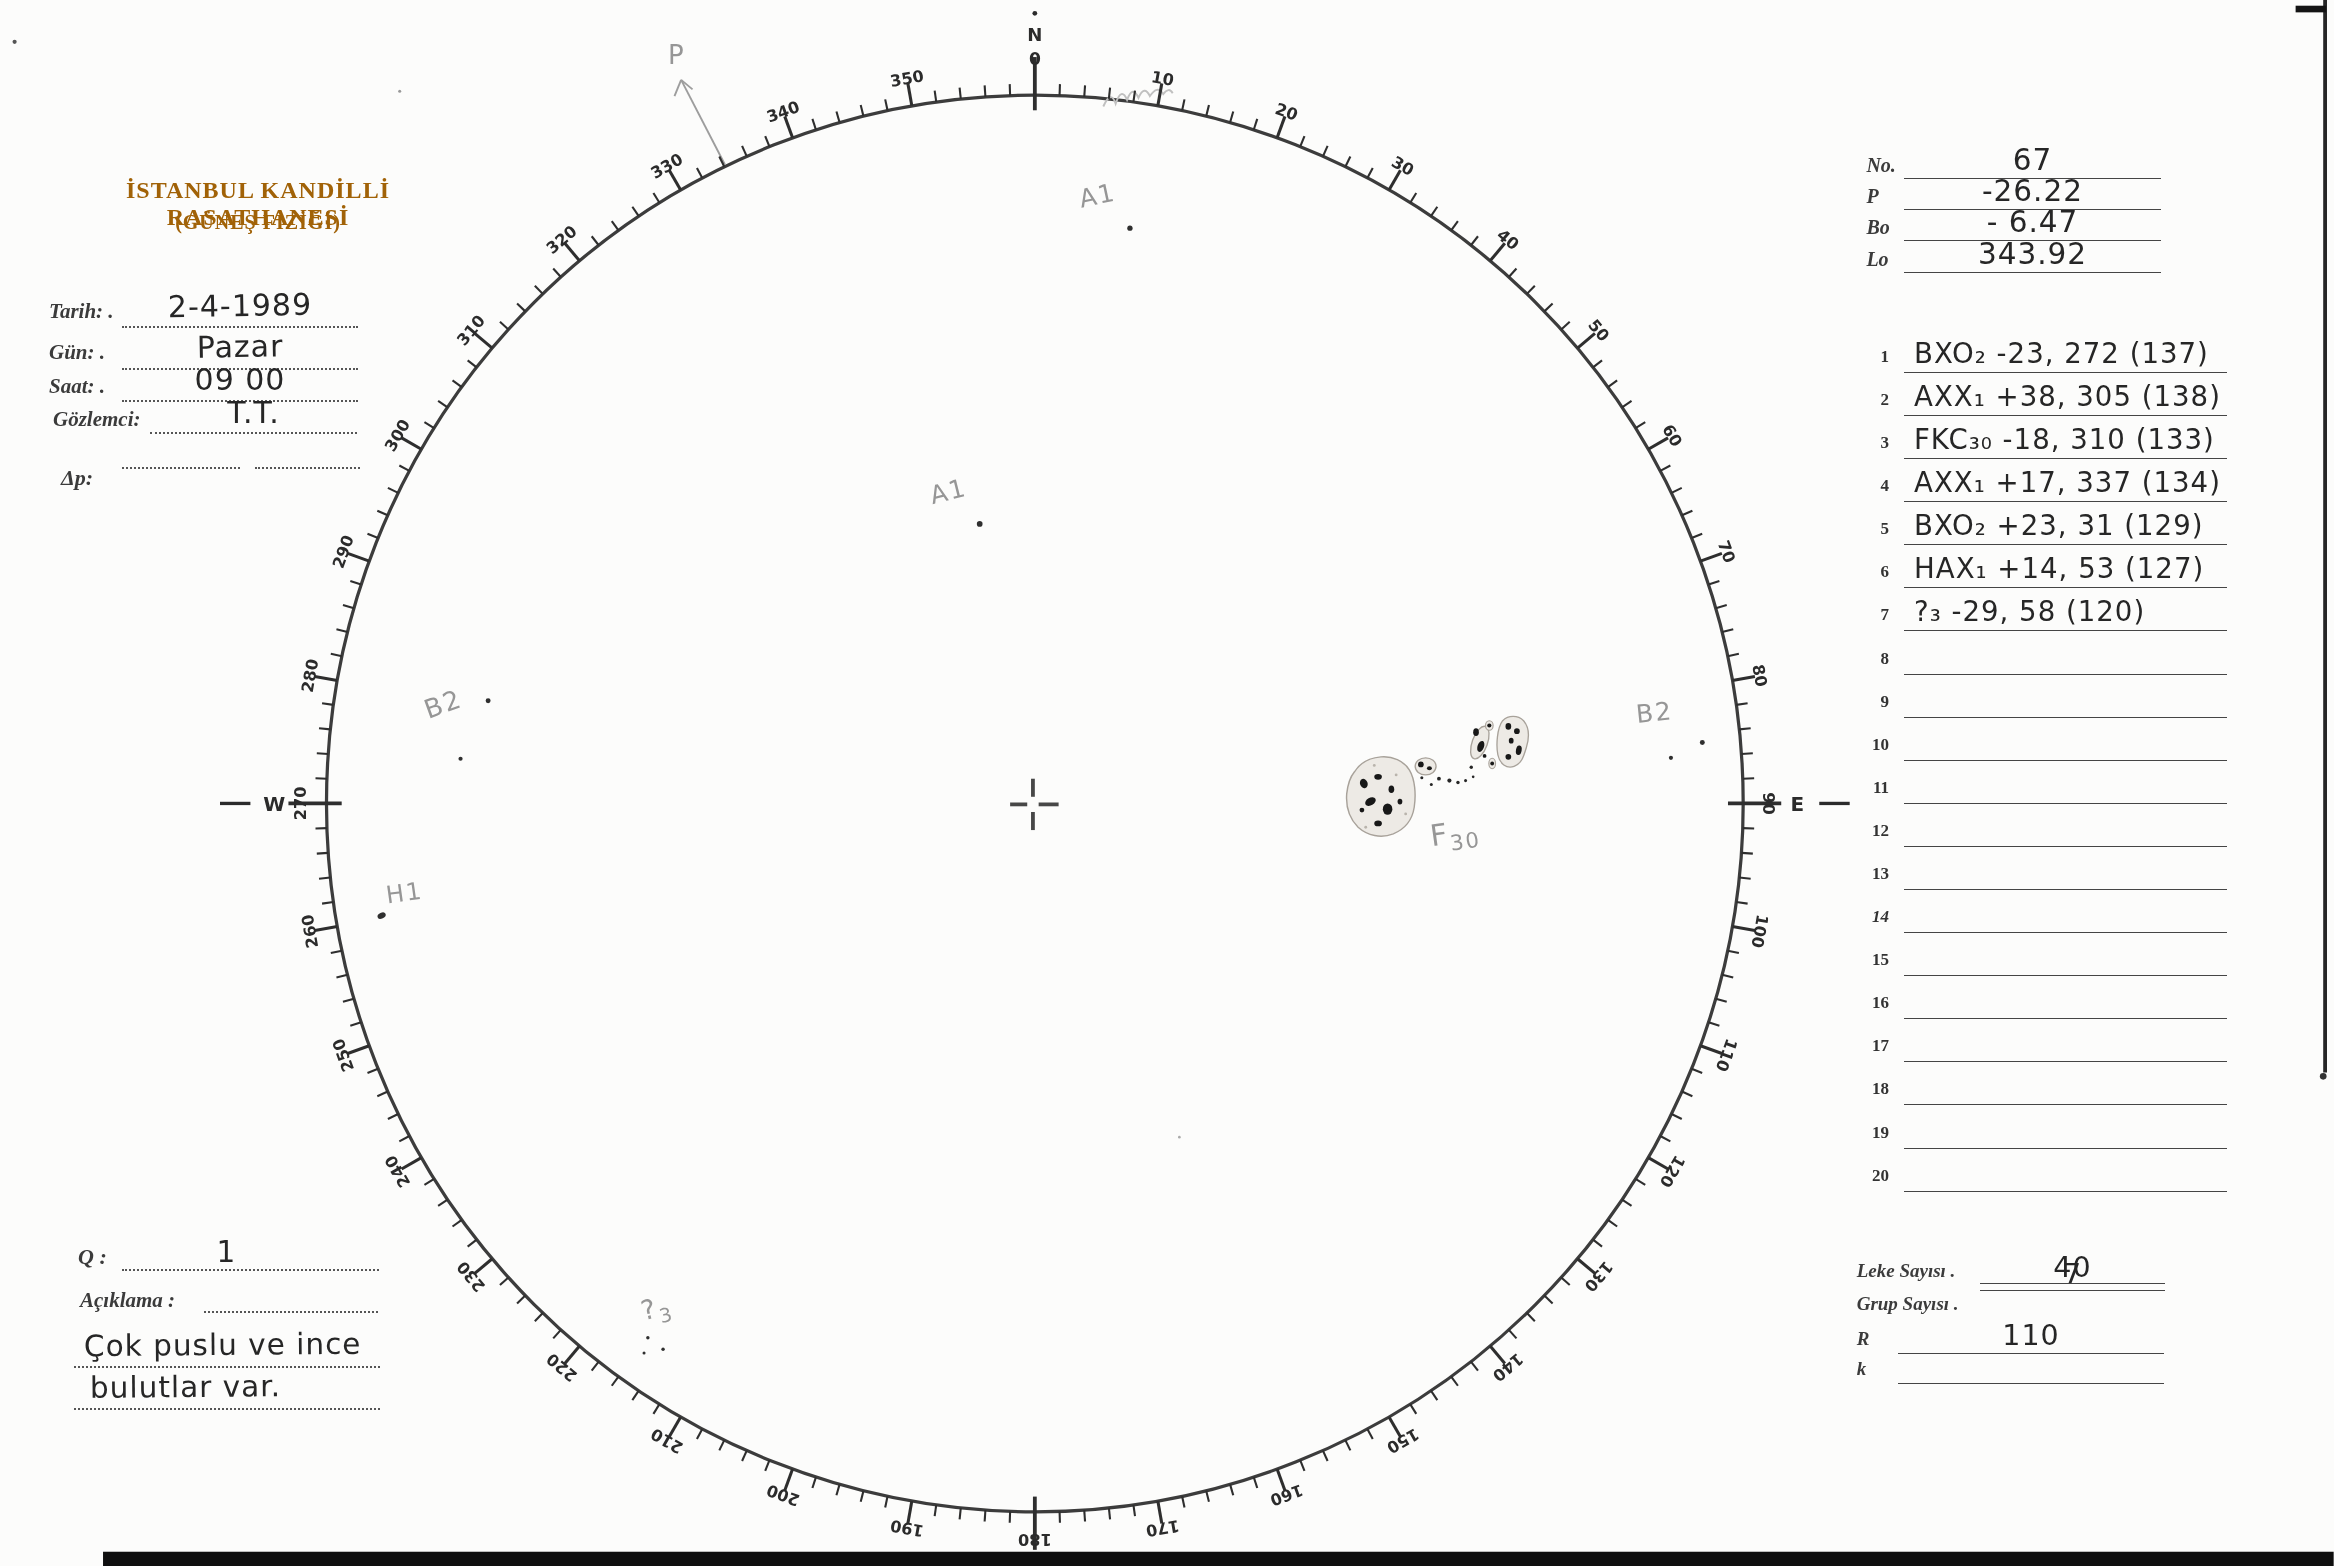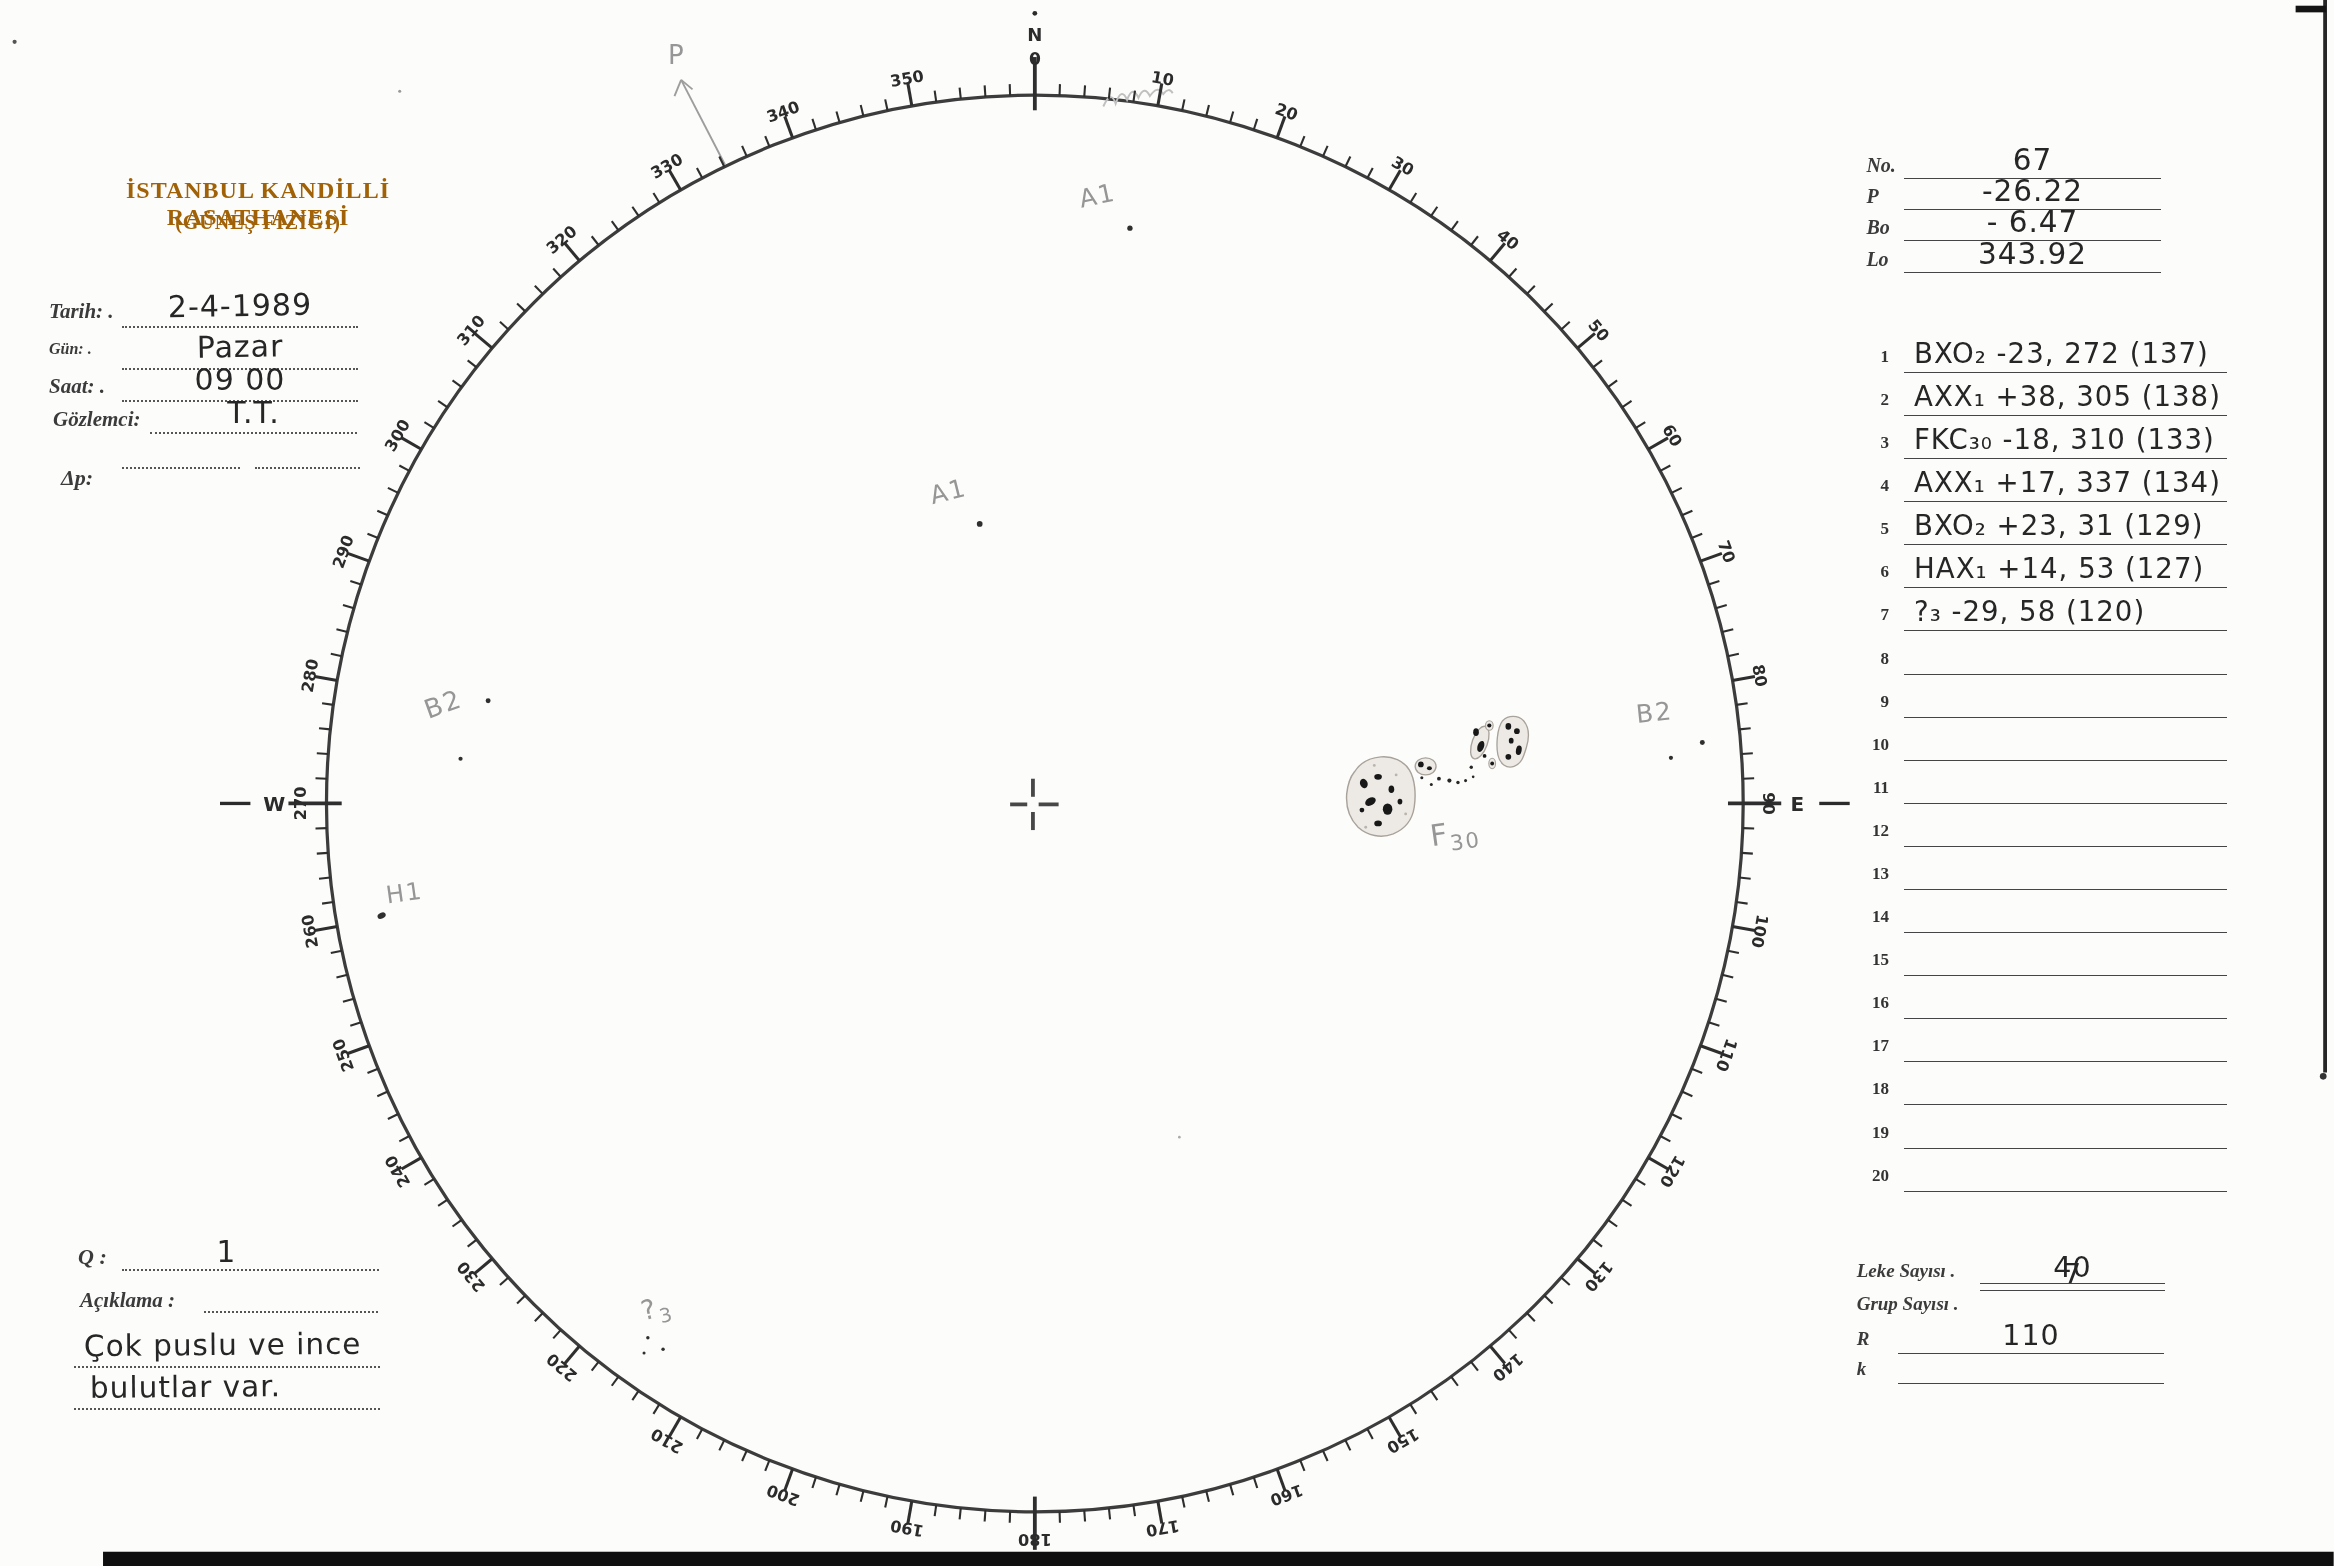--- a/index.html
+++ b/index.html
@@ -352,21 +352,21 @@
       <text font-size="17" font-weight="bold" text-anchor="middle" dominant-baseline="middle" fill="#2b2b2b" font-family="&quot;DejaVu Sans&quot;,sans-serif" x="1088" y="1618" transform="rotate(180 1088 1618)">180</text>
     </svg>
 
   <div class="abs serifb" style="left:49px;top:177px;width:418px;text-align:center;font-size:24px;letter-spacing:1px;">İSTANBUL KANDİLLİ RASATHANESİ</div>
   <div class="abs serifb" style="left:49px;top:211px;width:418px;text-align:center;font-size:20px;letter-spacing:1px;">(GÜNEŞ FİZİĞİ)</div>
 
   <div class="abs slabel" style="left:49px;top:299px;font-size:21px;">Tarih: .</div>
   <div class="abs dotline" style="left:122px;top:297px;width:236px;height:28.5px;"></div>
   <div class="abs hw" style="left:122px;top:288px;width:236px;text-align:center;font-size:30px;transform:rotate(-1deg);">2-4-1989</div>
 
-  <div class="abs slabel" style="left:49px;top:340px;font-size:16px;">Gün: .</div>
+  <div class="abs slabel" style="left:49px;top:340px;font-size:21px;">Gün: .</div>
   <div class="abs dotline" style="left:122px;top:339px;width:236px;height:28.5px;"></div>
   <div class="abs hw" style="left:122px;top:329px;width:236px;text-align:center;font-size:30px;transform:rotate(-1deg);">Pazar</div>
 
   <div class="abs slabel" style="left:49px;top:374px;font-size:21px;">Saat: .</div>
   <div class="abs dotline" style="left:122px;top:371px;width:236px;height:28.5px;"></div>
   <div class="abs hw" style="left:122px;top:362px;width:236px;text-align:center;font-size:30px;">09 00</div>
 
   <div class="abs slabel" style="left:53px;top:407px;font-size:21px;">Gözlemci:</div>
   <div class="abs dotline" style="left:150px;top:403px;width:207px;height:28.5px;"></div>
   <div class="abs hw" style="left:150px;top:395px;width:207px;text-align:center;font-size:30px;">T.T.</div>
@@ -455,21 +455,21 @@
       <div class="group-row" style="top: 805px;">
         <span class="gnum">12</span>
         <span class="gline"></span>
         <span class="gtext hw"></span>
       </div>
       <div class="group-row" style="top: 848px;">
         <span class="gnum">13</span>
         <span class="gline"></span>
         <span class="gtext hw"></span>
       </div>
-      <div class="group-row" style="top: 891px;">
+      <div class="group-row" style="top: 891px; font-style: italic;">
         <span class="gnum">14</span>
         <span class="gline"></span>
         <span class="gtext hw"></span>
       </div>
       <div class="group-row" style="top: 934px;">
         <span class="gnum">15</span>
         <span class="gline"></span>
         <span class="gtext hw"></span>
       </div>
       <div class="group-row" style="top: 977px;">

